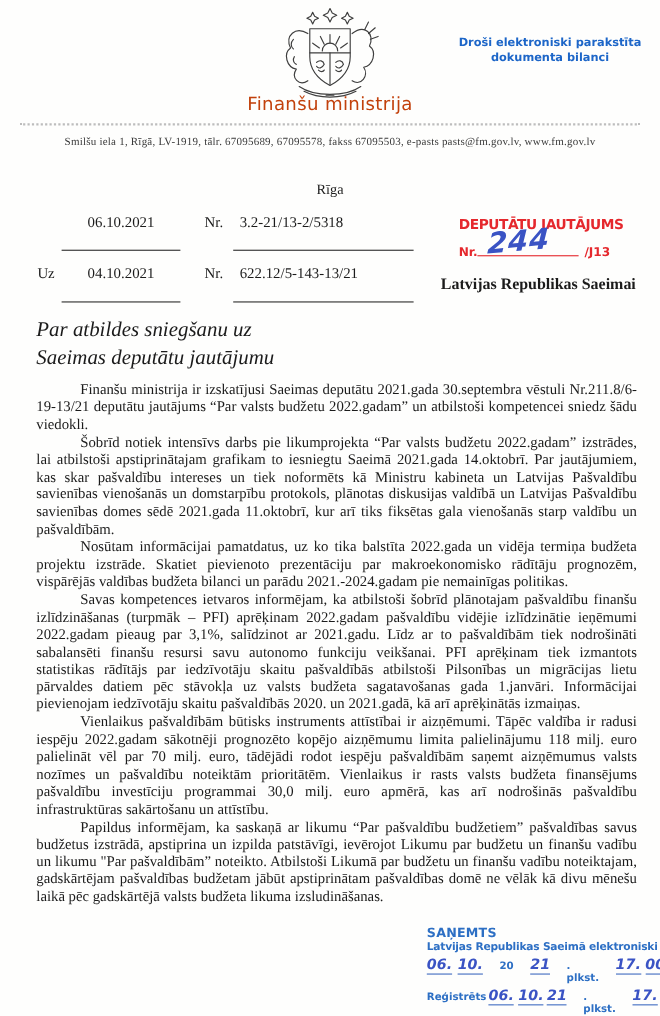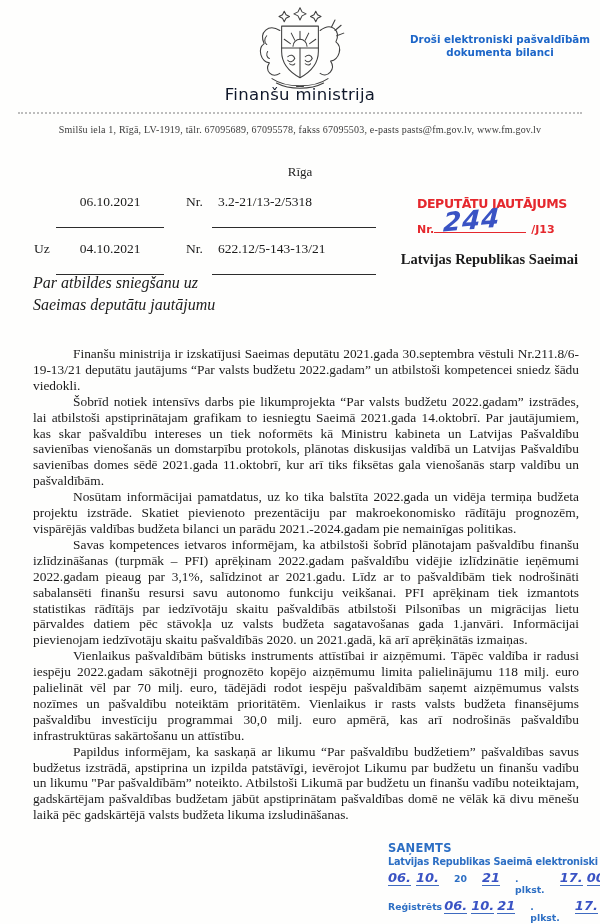--- a/index.html
+++ b/index.html
@@ -6,21 +6,21 @@
   .page{
     position:relative;width:600px;height:924px;margin:0 auto;
     background:#fefefd;overflow:hidden;
     font-family:"Liberation Serif", serif;color:#1b1b1b;
   }
   
   .coat{position:absolute;top:6px;left:50%;transform:translateX(-50%);}
   .coat svg{display:block;}
   .ministry{
     position:absolute;top:85px;left:0;width:100%;text-align:center;
-    font-family:"DejaVu Sans", sans-serif;font-size:16.5px;color:#0f172a;letter-spacing:.3px;
+    font-family:"DejaVu Sans", sans-serif;font-size:16.5px;color:#c2410c;letter-spacing:.3px;
   }
   .digital-note{
     position:absolute;top:33px;right:8px;width:184px;text-align:center;
     font-family:"DejaVu Sans", sans-serif;font-weight:bold;font-size:10.3px;
     color:#1d66c8;line-height:1.3;
   }
   .divider{position:absolute;top:112px;left:18px;right:18px;border-top:2px dotted #bdbdbd;}
   .address{
     position:absolute;top:124px;left:0;width:100%;text-align:center;
     font-size:10px;color:#3a3a3a;letter-spacing:.2px;
@@ -41,21 +41,21 @@
   .red-suffix{margin-left:5px;}
   .hand{
     font-family:"DejaVu Sans", sans-serif;font-style:italic;color:#3a53c4;
   }
   .red-hand-number{
     position:absolute;left:26px;top:-17px;font-size:26px;font-weight:bold;
     transform:rotate(-5deg) skewX(-8deg);letter-spacing:1px;
   }
   
   .recipient{position:absolute;top:251px;right:22px;font-weight:bold;font-size:14.5px;margin-left:28px;}
-  .subject{position:absolute;top:272px;left:33px;font-style:italic;font-size:16px;line-height:1.35;}
+  .subject{position:absolute;top:287px;left:33px;font-style:italic;font-size:19px;line-height:1.35;}
   
   .body-text{
     position:absolute;top:346px;left:33px;width:546px;
     font-size:13.4px;line-height:15.9px;text-align:justify;
   }
   .body-text p{margin:0;text-indent:40px;}
   
   .received{position:absolute;top:841px;left:388px;width:212px;color:#2d6fc4;font-family:"DejaVu Sans", sans-serif;}
   .received .r-title{font-weight:bold;font-size:11.5px;letter-spacing:.2px;}
   .received .r-sub{font-weight:bold;font-size:9.7px;letter-spacing:-.2px;margin-top:1px;}
@@ -97,21 +97,21 @@
 
       <path d="M28 83 C44 94 76 94 92 83"></path>
       <path d="M33 88 C48 96 72 96 87 88"></path>
       <path d="M56 92 h8"></path>
     </svg>
   </div>
 
   <div class="ministry">Finanšu ministrija</div>
 
   <div class="digital-note">
-    <div>Droši elektroniski pašvaldībām</div>
+    <div>Droši elektroniski parakstīta</div>
     <div>dokumenta bilanci</div>
   </div>
 
   <div class="divider"></div>
 
   <div class="address">Smilšu iela 1, Rīgā, LV-1919, tālr. 67095689, 67095578, fakss 67095503, e-pasts pasts@fm.gov.lv, www.fm.gov.lv</div>
 
   <div class="place">Rīga</div>
 
   <div class="refs">

